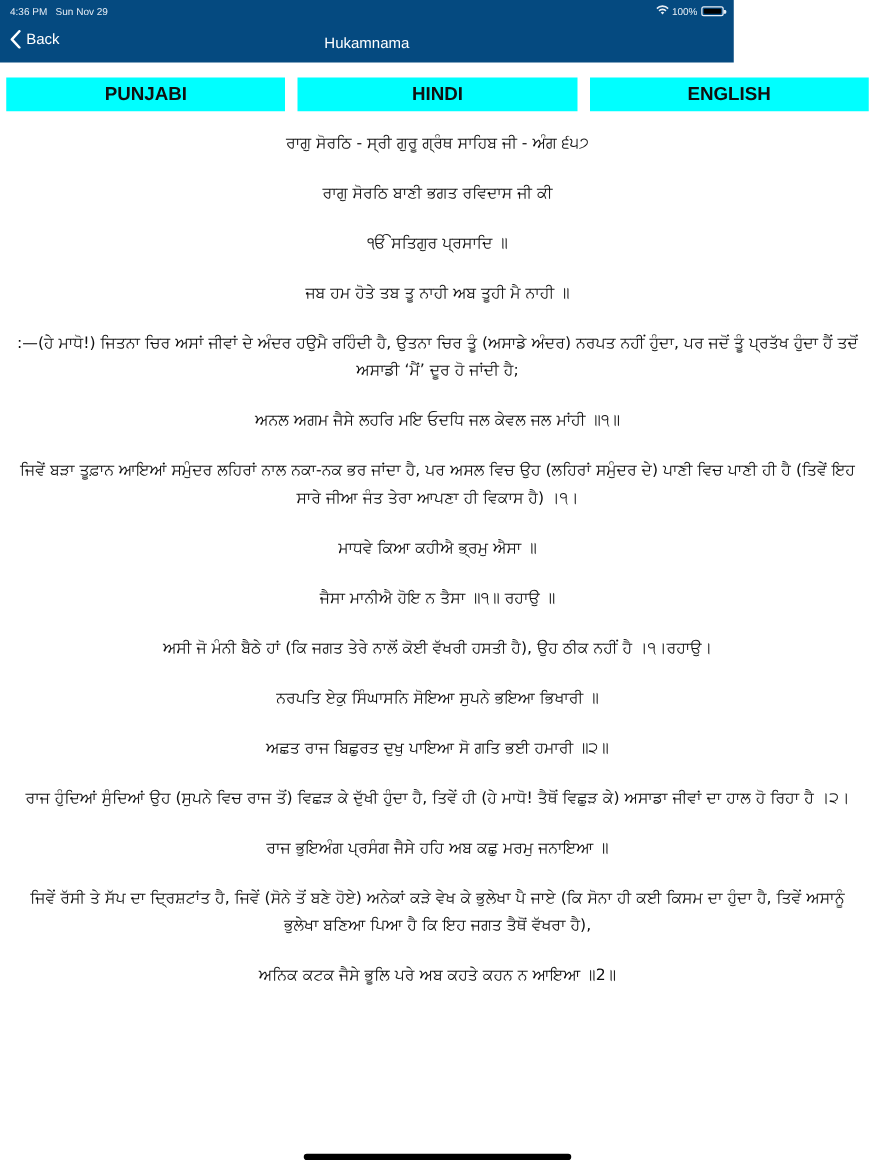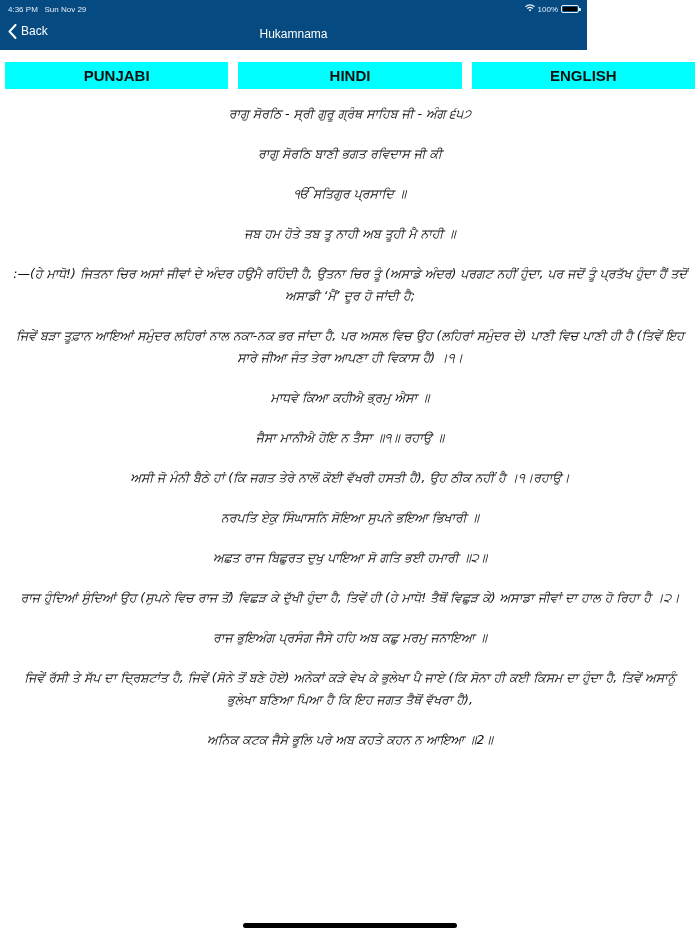--- a/index.html
+++ b/index.html
@@ -14,21 +14,21 @@
     .battery-fill { width: 100%; height: 100%; background: #000; border-radius: 1px; }
     .nav { position: absolute; top: 18px; left: 0; right: 0; height: 32px; display: flex; align-items: center; justify-content: center; }
     .back { position: absolute; left: 8px; top: 6px; display: flex; align-items: flex-start; gap: 4px; font-family: "Liberation Sans", sans-serif; font-size: 12px; color: #fff; cursor: pointer; }
     .back svg { width: 9px; height: 15px; }
     .nav-title { font-family: "Liberation Sans", sans-serif; font-size: 12px; color: #fff; }
 
     .tabs { position: absolute; top: 62px; left: 5px; right: 5px; height: 27px; display: flex; gap: 10px; }
     .tab { flex: 1; background: #00ffff; display: flex; align-items: center; justify-content: center; font-family: "Liberation Sans", sans-serif; font-weight: bold; font-size: 15px; color: #111; cursor: pointer; }
 
     .content { position: absolute; top: 100px; left: 10px; right: 10px; bottom: 0; overflow: hidden; }
-    .line { text-align: center; font-family: "DejaVu Sans", sans-serif; font-size: 12.5px; line-height: 22px; margin-bottom: 18px; color: #111; font-style: italic; }
+    .line { text-align: center; font-family: "DejaVu Sans", sans-serif; font-size: 12.5px; line-height: 22px; margin-bottom: 18px; color: #111; }
     .line.first { margin-top: 3px; }
 
     .home-indicator { position: absolute; left: 243px; bottom: 6px; width: 214px; height: 5px; background: #000; border-radius: 3px; }
   </style>
 </head>
 <body>
 
 <div class="topbar">
   <div class="status">
     <div>
@@ -62,21 +62,22 @@
   <div class="tab">PUNJABI</div>
   <div class="tab">HINDI</div>
   <div class="tab">ENGLISH</div>
 </div>
 
 <div class="content">
   <p class="line first">ਰਾਗੁ ਸੋਰਠਿ - ਸ੍ਰੀ ਗੁਰੂ ਗ੍ਰੰਥ ਸਾਹਿਬ ਜੀ - ਅੰਗ ੬੫੭</p>
   <p class="line">ਰਾਗੁ ਸੋਰਠਿ ਬਾਣੀ ਭਗਤ ਰਵਿਦਾਸ ਜੀ ਕੀ</p>
   <p class="line">ੴ ਸਤਿਗੁਰ ਪ੍ਰਸਾਦਿ ॥</p>
   <p class="line">ਜਬ ਹਮ ਹੋਤੇ ਤਬ ਤੂ ਨਾਹੀ ਅਬ ਤੂਹੀ ਮੈ ਨਾਹੀ ॥</p>
-  <p class="line">:—(ਹੇ ਮਾਧੋ!) ਜਿਤਨਾ ਚਿਰ ਅਸਾਂ ਜੀਵਾਂ ਦੇ ਅੰਦਰ ਹਉਮੈ ਰਹਿੰਦੀ ਹੈ, ਉਤਨਾ ਚਿਰ ਤੂੰ (ਅਸਾਡੇ ਅੰਦਰ) ਪਰਗਟ ਨਹੀਂ ਹੁੰਦਾ, ਪਰ ਜਦੋਂ ਤੂੰ ਪ੍ਰਤੱਖ ਹੁੰਦਾ ਹੈਂ ਤਦੋਂ ਅਸਾਡੀ ‘ਮੈਂ’ ਦੂਰ ਹੋ ਜਾਂਦੀ ਹੈ;</p>
+  <p class="line">:—(ਹੇ ਮਾਧੋ!) ਜਿਤਨਾ ਚਿਰ ਅਸਾਂ ਜੀਵਾਂ ਦੇ ਅੰਦਰ ਹਉਮੈ ਰਹਿੰਦੀ ਹੈ, ਉਤਨਾ ਚਿਰ ਤੂੰ (ਅਸਾਡੇ ਅੰਦਰ) ਨਰਪਤ ਨਹੀਂ ਹੁੰਦਾ, ਪਰ ਜਦੋਂ ਤੂੰ ਪ੍ਰਤੱਖ ਹੁੰਦਾ ਹੈਂ ਤਦੋਂ ਅਸਾਡੀ ‘ਮੈਂ’ ਦੂਰ ਹੋ ਜਾਂਦੀ ਹੈ;</p>
+  <p class="line">ਅਨਲ ਅਗਮ ਜੈਸੇ ਲਹਰਿ ਮਇ ਓਦਧਿ ਜਲ ਕੇਵਲ ਜਲ ਮਾਂਹੀ ॥੧॥</p>
   <p class="line">ਜਿਵੇਂ ਬੜਾ ਤੂਫ਼ਾਨ ਆਇਆਂ ਸਮੁੰਦਰ ਲਹਿਰਾਂ ਨਾਲ ਨਕਾ-ਨਕ ਭਰ ਜਾਂਦਾ ਹੈ, ਪਰ ਅਸਲ ਵਿਚ ਉਹ (ਲਹਿਰਾਂ ਸਮੁੰਦਰ ਦੇ) ਪਾਣੀ ਵਿਚ ਪਾਣੀ ਹੀ ਹੈ (ਤਿਵੇਂ ਇਹ ਸਾਰੇ ਜੀਆ ਜੰਤ ਤੇਰਾ ਆਪਣਾ ਹੀ ਵਿਕਾਸ ਹੈ) ।੧।</p>
   <p class="line">ਮਾਧਵੇ ਕਿਆ ਕਹੀਐ ਭ੍ਰਮੁ ਐਸਾ ॥</p>
   <p class="line">ਜੈਸਾ ਮਾਨੀਐ ਹੋਇ ਨ ਤੈਸਾ ॥੧॥ ਰਹਾਉ ॥</p>
   <p class="line">ਅਸੀ ਜੋ ਮੰਨੀ ਬੈਠੇ ਹਾਂ (ਕਿ ਜਗਤ ਤੇਰੇ ਨਾਲੋਂ ਕੋਈ ਵੱਖਰੀ ਹਸਤੀ ਹੈ), ਉਹ ਠੀਕ ਨਹੀਂ ਹੈ ।੧।ਰਹਾਉ।</p>
   <p class="line">ਨਰਪਤਿ ਏਕੁ ਸਿੰਘਾਸਨਿ ਸੋਇਆ ਸੁਪਨੇ ਭਇਆ ਭਿਖਾਰੀ ॥</p>
   <p class="line">ਅਛਤ ਰਾਜ ਬਿਛੁਰਤ ਦੁਖੁ ਪਾਇਆ ਸੋ ਗਤਿ ਭਈ ਹਮਾਰੀ ॥੨॥</p>
   <p class="line">ਰਾਜ ਹੁੰਦਿਆਂ ਸੁੰਦਿਆਂ ਉਹ (ਸੁਪਨੇ ਵਿਚ ਰਾਜ ਤੋਂ) ਵਿਛੜ ਕੇ ਦੁੱਖੀ ਹੁੰਦਾ ਹੈ, ਤਿਵੇਂ ਹੀ (ਹੇ ਮਾਧੋ! ਤੈਥੋਂ ਵਿਛੁੜ ਕੇ) ਅਸਾਡਾ ਜੀਵਾਂ ਦਾ ਹਾਲ ਹੋ ਰਿਹਾ ਹੈ ।੨।</p>
   <p class="line">ਰਾਜ ਭੁਇਅੰਗ ਪ੍ਰਸੰਗ ਜੈਸੇ ਹਹਿ ਅਬ ਕਛੁ ਮਰਮੁ ਜਨਾਇਆ ॥</p>
   <p class="line">ਜਿਵੇਂ ਰੱਸੀ ਤੇ ਸੱਪ ਦਾ ਦ੍ਰਿਸ਼ਟਾਂਤ ਹੈ, ਜਿਵੇਂ (ਸੋਨੇ ਤੋਂ ਬਣੇ ਹੋਏ) ਅਨੇਕਾਂ ਕੜੇ ਵੇਖ ਕੇ ਭੁਲੇਖਾ ਪੈ ਜਾਏ (ਕਿ ਸੋਨਾ ਹੀ ਕਈ ਕਿਸਮ ਦਾ ਹੁੰਦਾ ਹੈ, ਤਿਵੇਂ ਅਸਾਨੂੰ ਭੁਲੇਖਾ ਬਣਿਆ ਪਿਆ ਹੈ ਕਿ ਇਹ ਜਗਤ ਤੈਥੋਂ ਵੱਖਰਾ ਹੈ),</p>
   <p class="line">ਅਨਿਕ ਕਟਕ ਜੈਸੇ ਭੂਲਿ ਪਰੇ ਅਬ ਕਹਤੇ ਕਹਨ ਨ ਆਇਆ ॥2॥</p>

